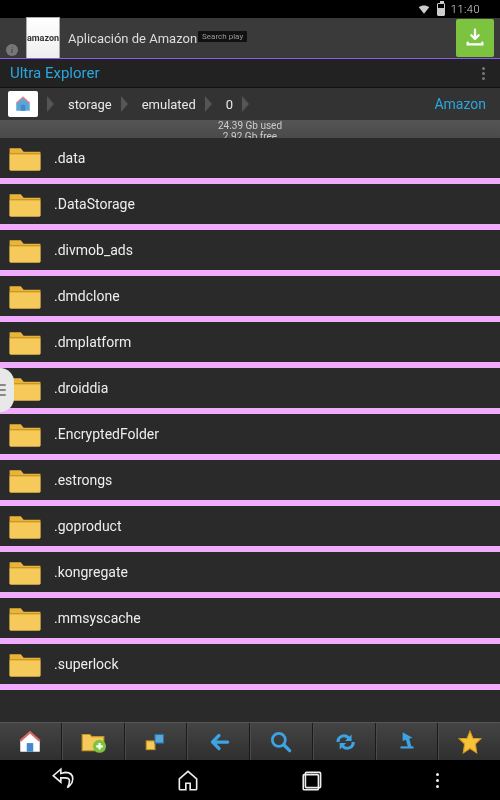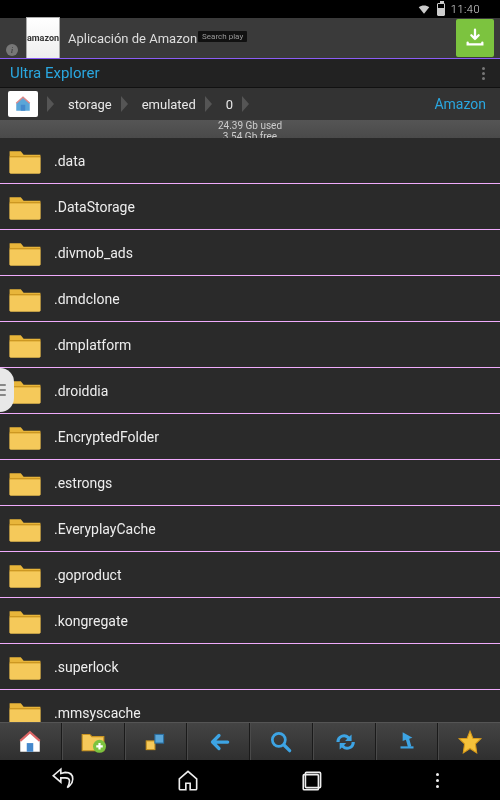--- a/index.html
+++ b/index.html
@@ -37,21 +37,21 @@
   .crumb-home .home-chip { width:30px; height:26px; background:#fff; border-radius:2px; display:flex; align-items:center; justify-content:center;}
   .crumb-home .home-chip svg{width:18px;height:18px;}
   .breadcrumb .spacer { flex:1; }
   .breadcrumb .search-link { color:#2aa7e0; font-size:14px; padding:0 10px;}
 
   
   .storage-bar { height:18px; background:linear-gradient(#555,#4a4a4a); display:flex; justify-content:space-between; align-items:center; padding:0 6px; font-size:10px; color:#ccc;flex-direction:column;}
 
   
   .file-list { flex:1; overflow-y:auto; background:#2a2a2a; position:relative;}
-  .file-row { height:46px; display:flex; align-items:center; gap:12px; padding:0 8px; border-bottom:1px solid #f0abfc;}
+  .file-row { height:46px; display:flex; align-items:center; gap:12px; padding:0 8px; border-bottom:6px solid #f0abfc;}
   .file-row .folder-icon { width:34px; height:28px; flex-shrink:0;}
   .file-row .folder-icon svg { width:100%; height:100%; display:block;}
   .file-row .fname { color:#eee; font-size:14px;}
   .side-tab { position:absolute; left:0; top:230px; transform:translateX(-50%); width:28px; height:44px; background:#e8e8e8; border-radius:14px; display:flex; flex-direction:column; align-items:center; justify-content:center; gap:3px;}
   .side-tab span{width:12px;height:2px;background:#888;border-radius:1px;}
 
   
   .toolbar { height:38px; background:linear-gradient(#444,#2f2f2f); display:flex; border-top:1px solid #555;}
   .tool { flex:1; display:flex; align-items:center; justify-content:center; border-right:1px solid #1a1a1a; border-left:1px solid #4a4a4a;}
   .tool:first-child{border-left:none;}
@@ -118,21 +118,21 @@
       <div class="crumb">storage</div>
       <div class="crumb">emulated</div>
       <div class="crumb">0</div>
     </div>
   <div class="spacer"></div>
   <div class="search-link">Amazon</div>
 </div>
 
 <div class="storage-bar">
   <span>24.39 Gb used</span>
-  <span>3.54 Gb free</span>
+  <span>2.92 Gb free</span>
 </div>
 
 <div class="file-list">
   <div class="side-tab">
       <span></span>
       <span></span>
       <span></span>
     </div>
   <div id="rows">
       <div class="file-row">
@@ -216,61 +216,51 @@
         <span class="fname">.estrongs</span>
       </div>
       <div class="file-row">
         <span class="folder-icon">
           <svg viewBox="0 0 48 40">
             <path d="M2 6h16l4 5h24v25a2 2 0 0 1-2 2H4a2 2 0 0 1-2-2z" fill="#e8b53a"></path>
             <path d="M2 13h44v2H2z" fill="#c99420"></path>
             <path d="M2 15h44v21a2 2 0 0 1-2 2H4a2 2 0 0 1-2-2z" fill="#f5c95a"></path>
           </svg>
         </span>
-        <span class="fname">.EveryplayCache</span>
-      </div>
-      <div class="file-row">
-        <span class="folder-icon">
-          <svg viewBox="0 0 48 40">
-            <path d="M2 6h16l4 5h24v25a2 2 0 0 1-2 2H4a2 2 0 0 1-2-2z" fill="#e8b53a"></path>
-            <path d="M2 13h44v2H2z" fill="#c99420"></path>
-            <path d="M2 15h44v21a2 2 0 0 1-2 2H4a2 2 0 0 1-2-2z" fill="#f5c95a"></path>
-          </svg>
-        </span>
         <span class="fname">.goproduct</span>
       </div>
       <div class="file-row">
         <span class="folder-icon">
           <svg viewBox="0 0 48 40">
             <path d="M2 6h16l4 5h24v25a2 2 0 0 1-2 2H4a2 2 0 0 1-2-2z" fill="#e8b53a"></path>
             <path d="M2 13h44v2H2z" fill="#c99420"></path>
             <path d="M2 15h44v21a2 2 0 0 1-2 2H4a2 2 0 0 1-2-2z" fill="#f5c95a"></path>
           </svg>
         </span>
         <span class="fname">.kongregate</span>
       </div>
       <div class="file-row">
         <span class="folder-icon">
           <svg viewBox="0 0 48 40">
             <path d="M2 6h16l4 5h24v25a2 2 0 0 1-2 2H4a2 2 0 0 1-2-2z" fill="#e8b53a"></path>
             <path d="M2 13h44v2H2z" fill="#c99420"></path>
             <path d="M2 15h44v21a2 2 0 0 1-2 2H4a2 2 0 0 1-2-2z" fill="#f5c95a"></path>
           </svg>
         </span>
+        <span class="fname">.mmsyscache</span>
+      </div>
+      <div class="file-row">
+        <span class="folder-icon">
+          <svg viewBox="0 0 48 40">
+            <path d="M2 6h16l4 5h24v25a2 2 0 0 1-2 2H4a2 2 0 0 1-2-2z" fill="#e8b53a"></path>
+            <path d="M2 13h44v2H2z" fill="#c99420"></path>
+            <path d="M2 15h44v21a2 2 0 0 1-2 2H4a2 2 0 0 1-2-2z" fill="#f5c95a"></path>
+          </svg>
+        </span>
         <span class="fname">.superlock</span>
-      </div>
-      <div class="file-row">
-        <span class="folder-icon">
-          <svg viewBox="0 0 48 40">
-            <path d="M2 6h16l4 5h24v25a2 2 0 0 1-2 2H4a2 2 0 0 1-2-2z" fill="#e8b53a"></path>
-            <path d="M2 13h44v2H2z" fill="#c99420"></path>
-            <path d="M2 15h44v21a2 2 0 0 1-2 2H4a2 2 0 0 1-2-2z" fill="#f5c95a"></path>
-          </svg>
-        </span>
-        <span class="fname">.mmsyscache</span>
       </div>
     </div>
 
 </div>
 
 <div class="toolbar">
   <div class="tool">
     <svg viewBox="0 0 24 24">
         <path d="M3 11l9-8 9 8v10H3z" fill="#fff"></path>
         <path d="M3 11l9-8 9 8" fill="none" stroke="#d66" stroke-width="2"></path>

